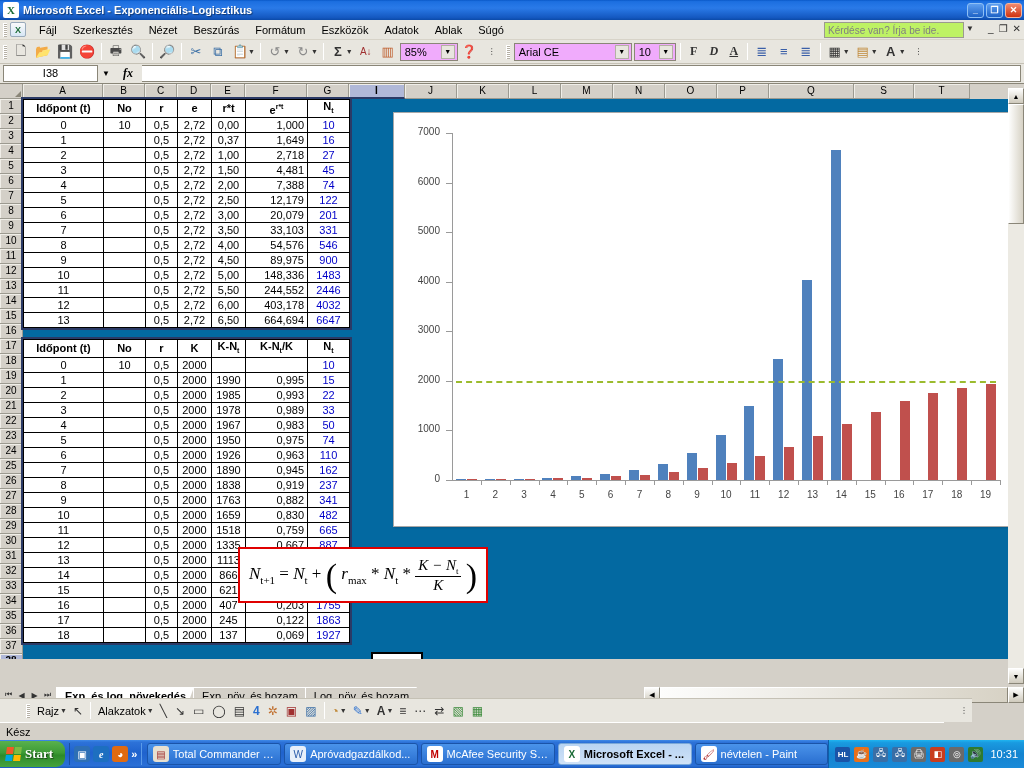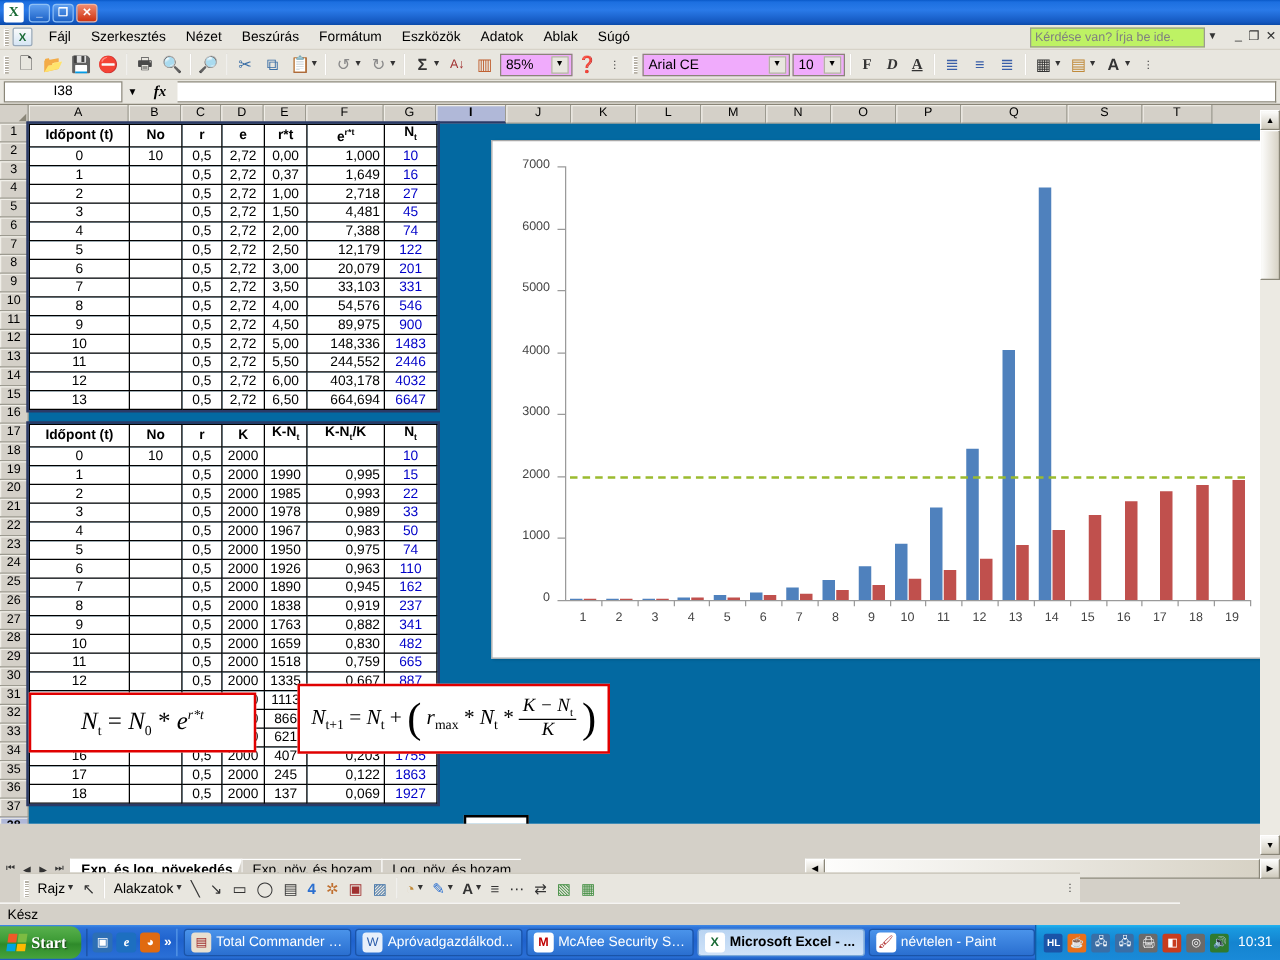--- a/index.html
+++ b/index.html
@@ -257,20 +257,21 @@
   .trayicon { width:15px; height:15px; border-radius:2px; display:flex;align-items:center;justify-content:center; font-size:9px; color:#fff; }
   .clock { color:#fff; font-size:11px; margin-left:3px; }
 </style>
 </head>
 <body>
 
 <div id="app">
 
   <div class="titlebar">
     <div class="tb-icon">X</div>
+    <div class="tb-title">Microsoft Excel - Exponenciális-Logisztikus</div>
     <div class="winbtns">
       <div class="winbtn">_</div>
       <div class="winbtn">❐</div>
       <div class="winbtn close">✕</div>
     </div>
   </div>
 
   <div class="menubar">
     <div class="grip"></div>
     <div class="menu-appicon">X</div>
@@ -842,29 +843,20 @@
               <div class="axisline" style="left: 577.158px; top: 367px; width: 1px; height: 5px;"></div>
               <div class="xtick" style="left: 548.316px; width: 28.8421px; top: 376px;">18</div>
               <div class="bar red" style="width: 10px; height: 92.3516px; left: 563.237px; top: 274.648px; background: rgb(192, 80, 77);"></div>
               <div class="axisline" style="left: 606px; top: 367px; width: 1px; height: 5px;"></div>
               <div class="xtick" style="left: 577.158px; width: 28.8421px; top: 376px;">19</div>
               <div class="bar red" style="width: 10px; height: 95.5241px; left: 592.079px; top: 271.476px; background: rgb(192, 80, 77);"></div>
               <div class="kline" style="left: 62px; width: 540px; top: 267.857px; border-top-color: rgb(155, 187, 47);"></div>
             </div>
         </div>
 
-        <div class="fbox" style="left:0px; top:455px; width:182px; height:48px;">
-          <span class="mth">
-            <span>N</span><sub>t</sub>
-            <span style="font-style:normal">=</span>
-            <span>N</span><sub>0</sub>
-            <span style="font-style:normal">*</span>
-            <span>e</span><sup>r*t</sup>
-          </span>
-        </div>
 
         <div class="fbox" style="left:215px; top:448px; width:250px; height:56px;">
           <span class="mth" style="font-size:17px">
             <span>N</span><sub>t+1</sub>
             <span style="font-style:normal">=</span>
             <span>N</span><sub>t</sub>
             <span style="font-style:normal">+</span>
             <span class="paren">(</span>
             <span>r</span><sub>max</sub>
             <span style="font-style:normal">*</span>
@@ -901,21 +893,21 @@
     <div class="sheettab">Exp. növ. és hozam</div>
     <div class="sheettab">Log. növ. és hozam</div>
     <div style="flex:1"></div>
     <div class="hscroll" style="position:relative; width:380px; height:16px; display:flex;">
       <div class="sb-btn">◀</div>
       <div class="sb-thumb" style="flex:1"></div>
       <div class="sb-btn">▶</div>
     </div>
   </div>
 
-  <div class="drawbar" style="position:absolute; left:16px; bottom:46px; width:848px;">
+  <div class="drawbar" style="position:absolute; left:0; bottom:46px; width:972px;padding-left:23px;">
     <div class="grip"></div>
     <div class="dw-lbl">Rajz</div>
     <span class="tb-arrow">▼</span>
     <div class="dw-btn">↖</div>
     <div class="tb-sep"></div>
     <div class="dw-lbl">Alakzatok</div>
     <span class="tb-arrow">▼</span>
     <div class="dw-btn">╲</div>
     <div class="dw-btn">↘</div>
     <div class="dw-btn">▭</div>

